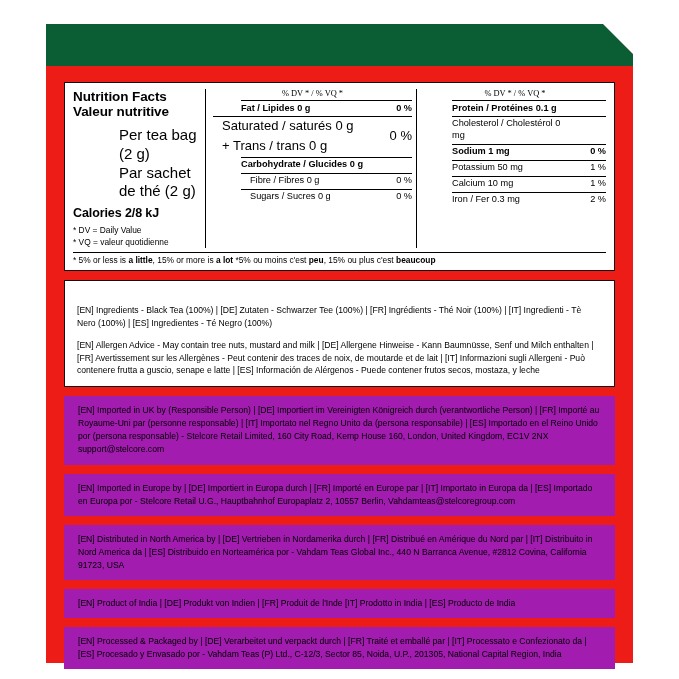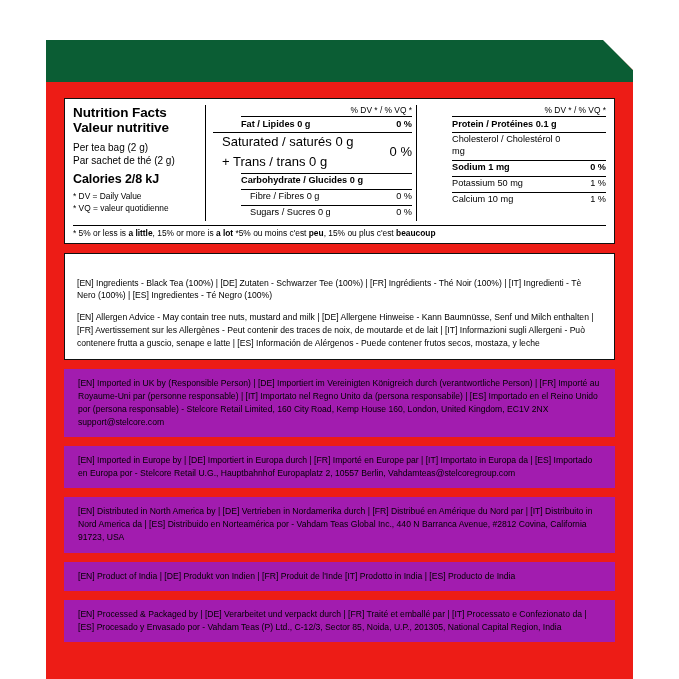--- a/index.html
+++ b/index.html
@@ -9,21 +9,21 @@
   }
   body {
     width: 679px;
     height: 679px;
     font-family: "Liberation Sans", sans-serif;
     overflow: hidden;
   }
   .package {
     position: absolute;
     left: 46px;
-    top: 40px;
+    top: 24px;
     width: 587px;
     height: 639px;
     background: #ed1c16;
     box-sizing: border-box;
   }
   
   .top-band {
     position: absolute;
     left: 0;
     top: 0;
@@ -81,23 +81,24 @@
     padding-left: 7px;
     box-sizing: border-box;
   }
   .nf-title {
     font-size: 13.5px;
     font-weight: bold;
     line-height: 1.12;
     letter-spacing: -0.1px;
   }
   .nf-sub {
-    font-size: 10px;
+    font-size: 15px;
     line-height: 1.25;
     margin-top: 7px;
+    margin-left: 46px;
   }
   .nf-cal {
     font-size: 12.5px;
     font-weight: bold;
     margin-top: 5px;
     letter-spacing: -0.1px;
   }
   .nf-foot {
     font-size: 8.4px;
     line-height: 1.35;
@@ -105,23 +106,24 @@
   }
   .nf-foot-wide {
     font-size: 8.4px;
     line-height: 1.3;
     border-top: 1px solid #000;
     margin-top: 4px;
     padding-top: 2px;
   }
   .dv-head {
     font-size: 8.4px;
-    text-align: right;
+    text-align: center;
     height: 11px;
     white-space: nowrap;
+    font-family: Liberation Serif, serif;
   }
   .row {
     display: flex;
     align-items: flex-start;
     font-size: 9.2px;
     line-height: 1.3;
     padding: 1.5px 0;
     border-top: 1px solid #000;
     margin-left: 28px;
   }
@@ -257,20 +259,24 @@
             <div class="dv">0 %</div>
           </div>
           <div class="row">
             <div class="nm">Potassium 50 mg</div>
             <div class="dv">1 %</div>
           </div>
           <div class="row">
             <div class="nm">Calcium 10 mg</div>
             <div class="dv">1 %</div>
           </div>
+          <div class="row">
+            <div class="nm">Iron / Fer 0.3 mg</div>
+            <div class="dv">2 %</div>
+          </div>
         </div>
       </div>
 
       <div class="nf-foot-wide">
         <span>* 5% or less is </span><span class="bold">a little</span><span>, 15% or more is </span><span class="bold">a lot</span><span> *5% ou moins c'est </span><span class="bold">peu</span><span>, 15% ou plus c'est </span><span class="bold">beaucoup</span>
       </div>
     </div>
 
     <div class="info-box">
       <div class="para">[EN] Ingredients - Black Tea (100%) | [DE] Zutaten - Schwarzer Tee (100%) | [FR] Ingrédients - Thé Noir (100%) | [IT] Ingredienti - Tè Nero (100%) | [ES] Ingredientes - Té Negro (100%)</div>

